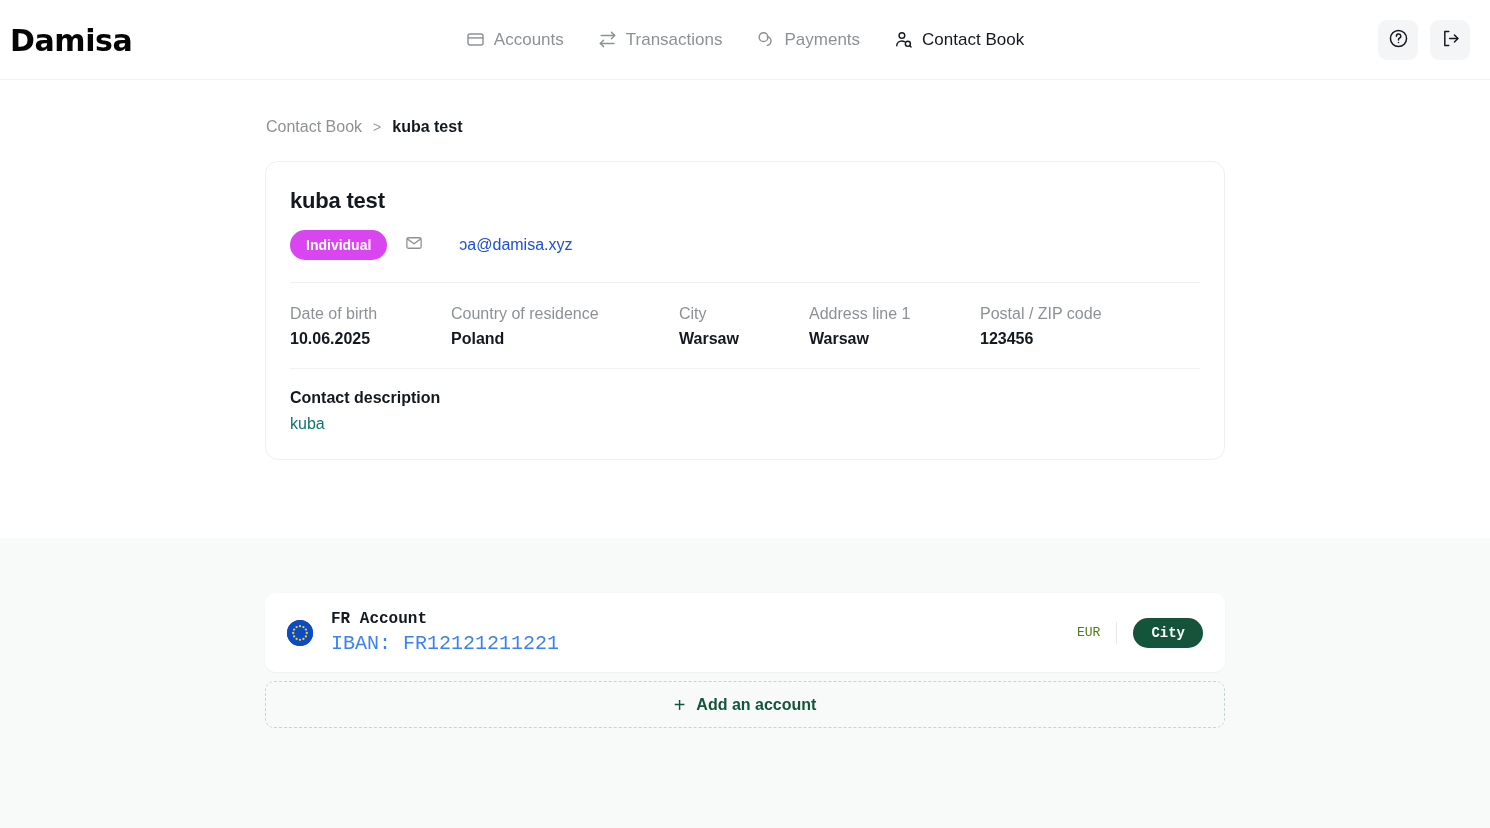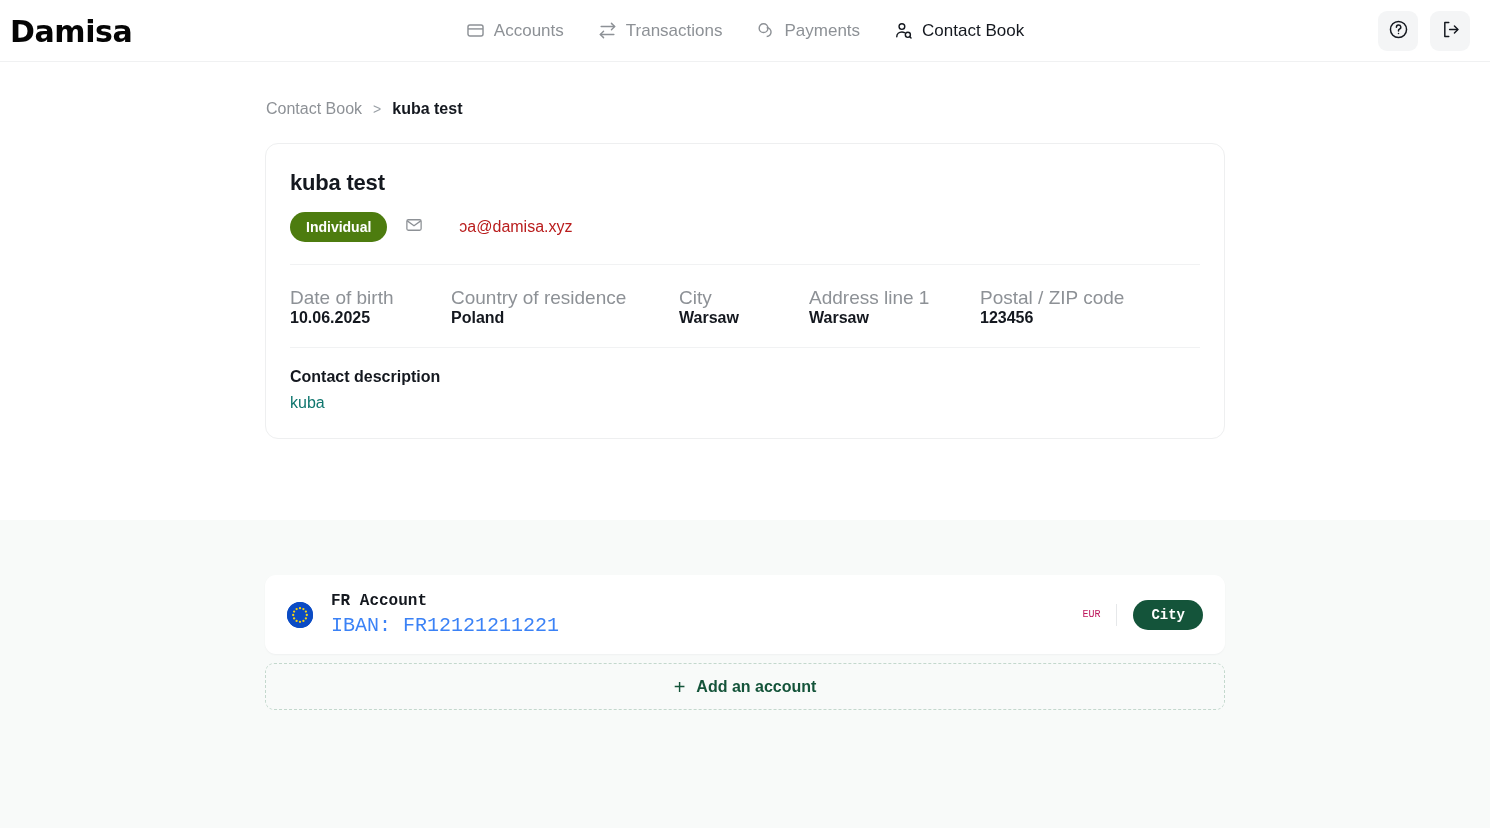--- a/index.html
+++ b/index.html
@@ -12,21 +12,21 @@
   body {
     font-family: "Liberation Sans", sans-serif;
     background: #ffffff;
     color: #14181f;
     overflow: hidden;
     position: relative;
   }
 
   
   .header {
-    height: 62px;
+    height: 80px;
     width: 100%;
     background: #ffffff;
     border-bottom: 1px solid #f0f1f2;
     display: flex;
     align-items: center;
     position: relative;
   }
 
   .logo {
     position: absolute;
@@ -139,34 +139,34 @@
   .contact-meta {
     display: flex;
     align-items: center;
     gap: 18px;
     margin-top: 16px;
     padding-bottom: 22px;
     border-bottom: 1px solid #f1f2f3;
   }
 
   .badge-individual {
-    background: #4d7c0f;
+    background: #d946ef;
     color: #ffffff;
     font-size: 14px;
     font-weight: 600;
     padding: 7px 16px;
     border-radius: 999px;
     white-space: nowrap;
   }
 
   .email-wrap {
     display: flex;
     align-items: center;
     gap: 8px;
-    color: #b91c1c;
+    color: #1d4ed8;
     font-size: 16px;
   }
 
   .email-clip {
     width: 120px;
     overflow: hidden;
     white-space: nowrap;
     direction: rtl;
     text-align: left;
     margin-left: 28px;
@@ -179,22 +179,23 @@
   }
 
   .detail-col { flex: 0 0 auto; }
   .detail-col:nth-child(1) { width: 161px; }
   .detail-col:nth-child(2) { width: 228px; }
   .detail-col:nth-child(3) { width: 130px; }
   .detail-col:nth-child(4) { width: 171px; }
   .detail-col:nth-child(5) { width: auto; }
 
   .detail-label {
-    font-size: 19px;
+    font-size: 16px;
     color: #8d9196;
+    margin-bottom: 7px;
   }
 
   .detail-value {
     font-size: 16px;
     font-weight: 600;
     color: #14181f;
   }
 
   .description-block {
     padding: 20px 0 26px 0;
@@ -253,22 +254,22 @@
     color: #3b82f6;
   }
 
   .account-right {
     display: flex;
     align-items: center;
     gap: 16px;
   }
 
   .account-currency {
-    font-size: 10px;
-    color: #be185d;
+    font-size: 13px;
+    color: #4d7c0f;
   }
 
   .vert-divider {
     width: 1px;
     height: 22px;
     background: #e6e8ea;
   }
 
   .badge-fiat {
     background: #14543a;

